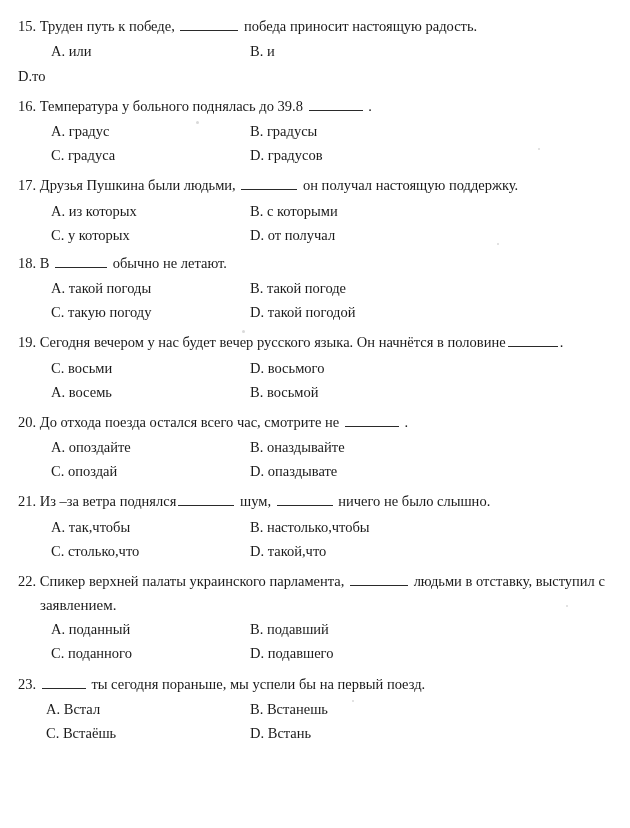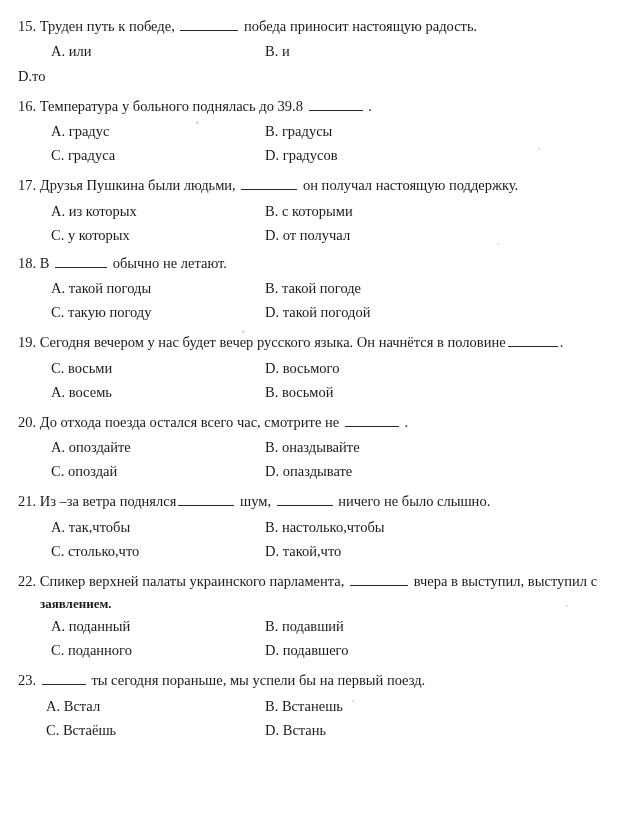--- a/index.html
+++ b/index.html
@@ -42,39 +42,37 @@
   }
   .opts {
     margin: 0;
     padding: 0;
   }
   .opt-row {
     display: flex;
     font-size: 14.5px;
     line-height: 1.52;
     padding: 1px 0;
-    gap: 15px;
   }
   .opt {
     white-space: pre;
   }
   .opt.a, .opt.c {
     width: 232px;
     padding-left: 33px;
     box-sizing: border-box;
   }
   .opt.b, .opt.d {
     padding-left: 0;
   }
   .cont {
-    font-size: 13px;
+    font-size: 15px;
     line-height: 1.55;
     padding-left: 22px;
     margin: 2px 0 0 0;
-    font-weight: bold;
   }
   
   .speck {
     position: absolute;
     background: #d9d9d9;
     border-radius: 50%;
     pointer-events: none;
   }
   .tight .q-stem { padding-top: 5px; }
 </style>
@@ -212,21 +210,21 @@
         <span class="opt d">D. такой,что</span>
       </div>
     </div>
   </div>
 
   <div class="question">
     <div class="q-stem">
       <span>22.</span>
       <span>Спикер верхней палаты украинского парламента,</span>
       <span class="gap" style="width:58px"></span>
-      <span>вчера в выступил, выступил с</span>
+      <span>людьми в отставку, выступил с</span>
     </div>
     <div class="cont">заявлением.</div>
     <div class="opts">
       <div class="opt-row">
         <span class="opt a">А. поданный</span>
         <span class="opt b">В. подавший</span>
       </div>
       <div class="opt-row">
         <span class="opt c">С. поданного</span>
         <span class="opt d">D. подавшего</span>

